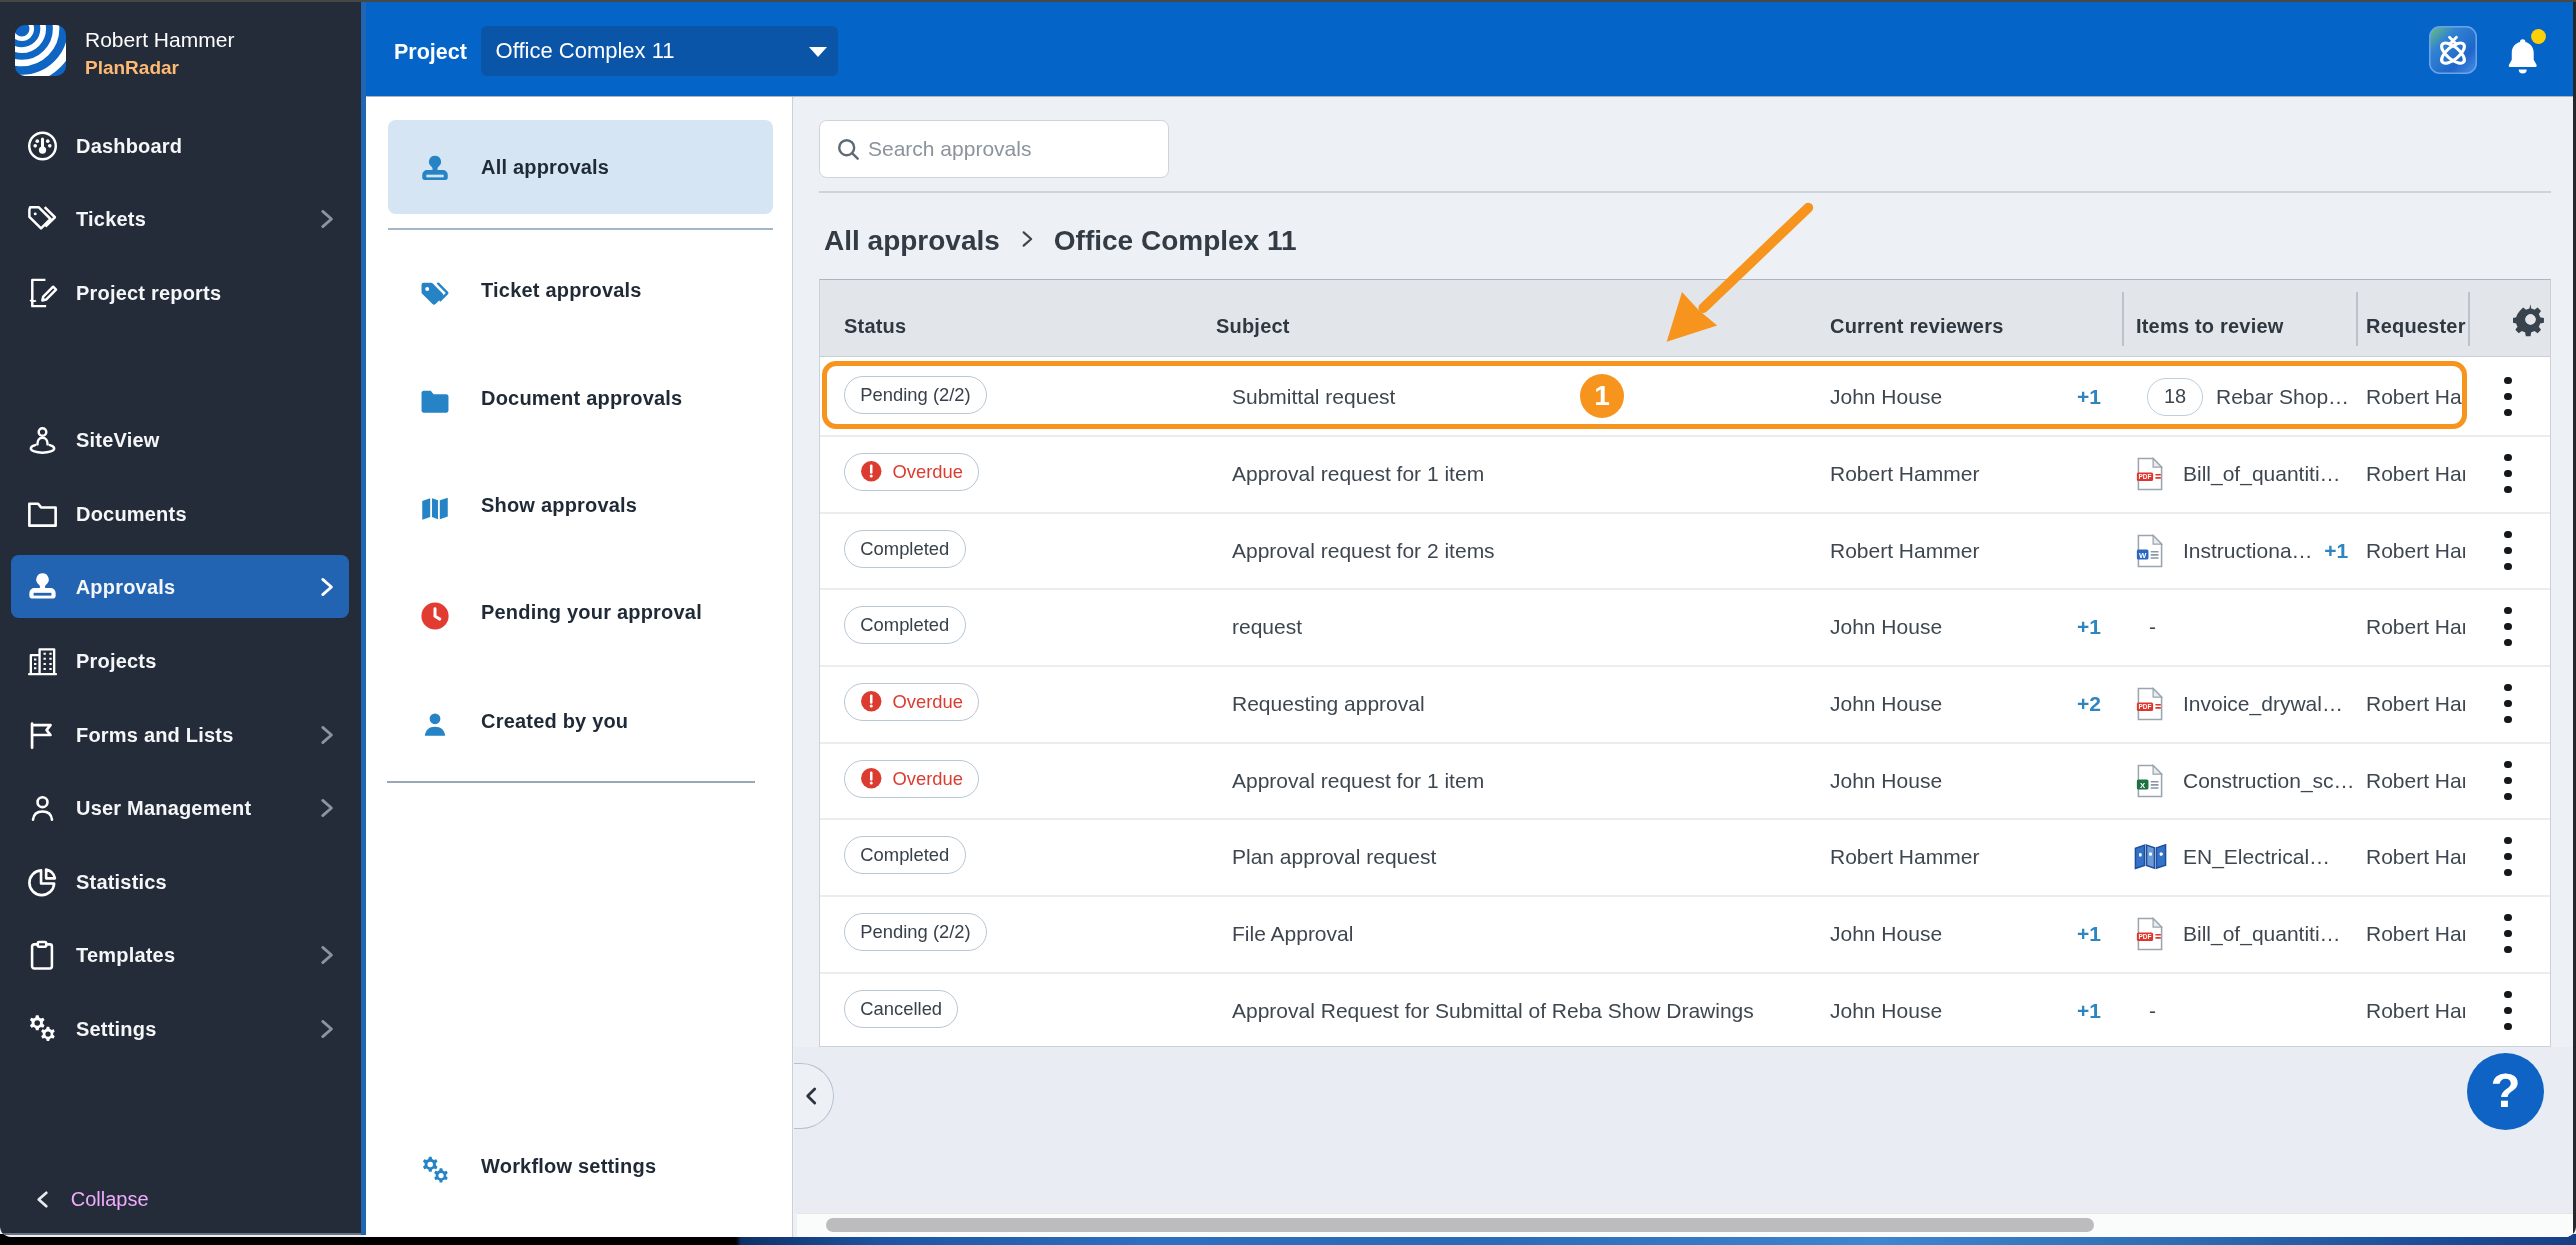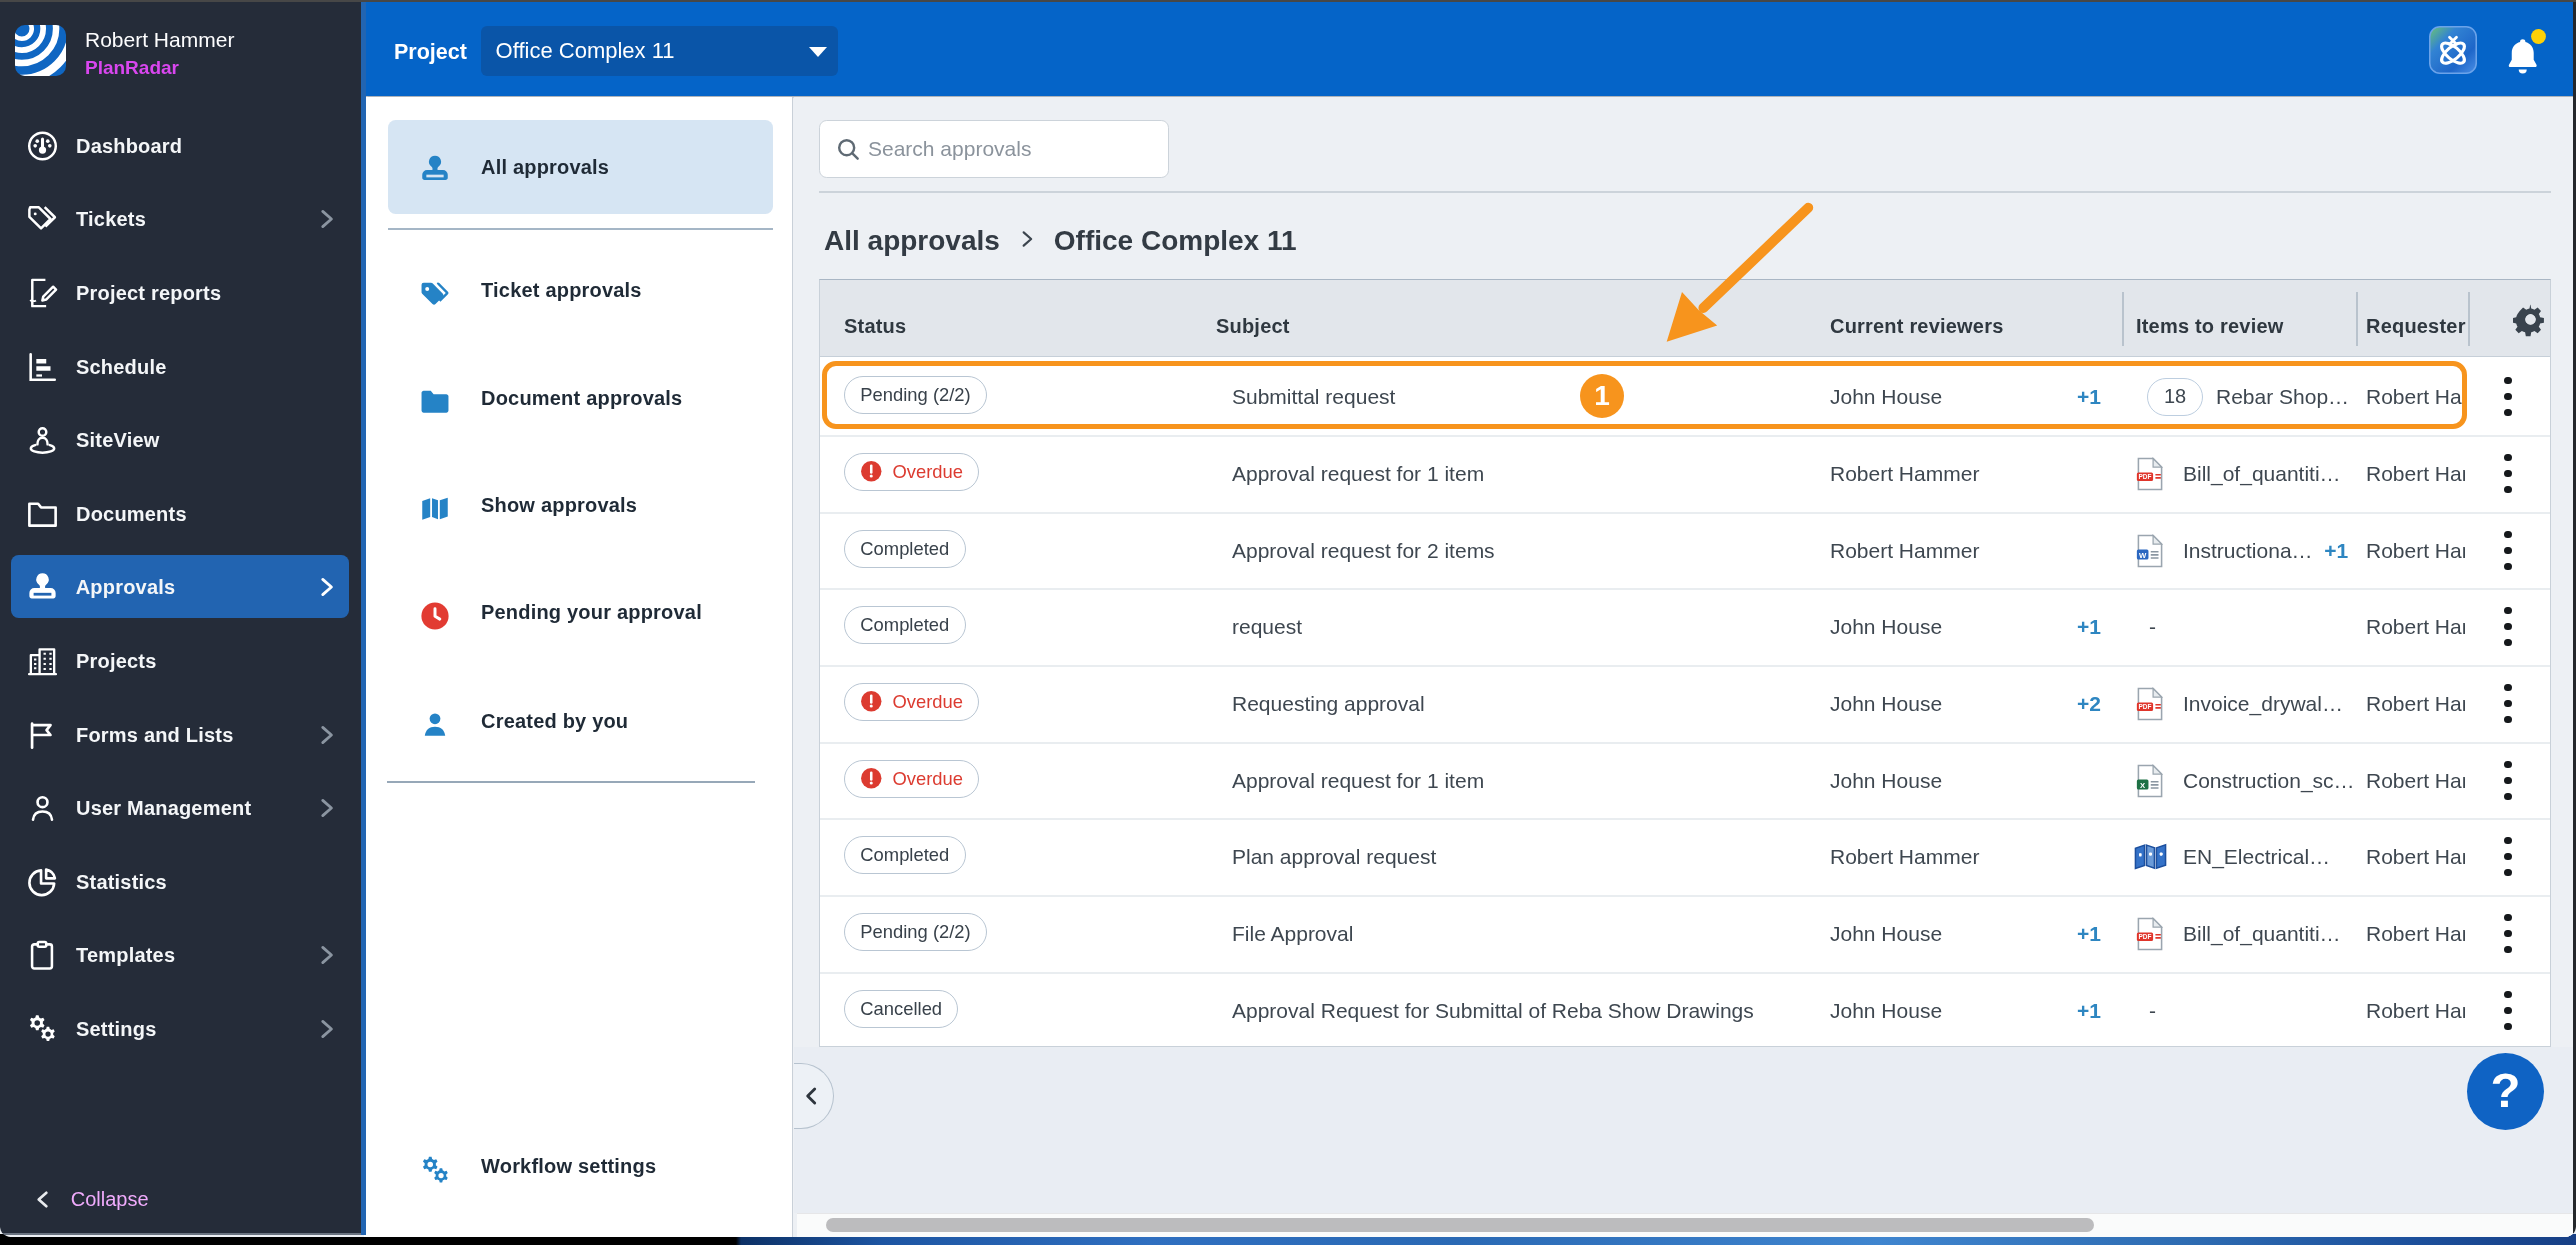--- a/index.html
+++ b/index.html
@@ -60,21 +60,21 @@
         </defs>
       <rect x="0" y="0" width="67" height="67" rx="13" fill="#0f66c2"></rect>
       <g clip-path="url(#lgc)" fill="none" stroke="#fff">
         <circle cx="9" cy="5" r="13" stroke-width="6"></circle>
         <circle cx="9" cy="5" r="28" stroke-width="7.5"></circle>
         <circle cx="9" cy="5" r="45" stroke-width="8.5"></circle>
         <circle cx="9" cy="5" r="66" stroke-width="11"></circle>
       </g>
     </svg>
     <div class="abs" style="left:85px;top:28px;font-size:21px;color:#fdfdfe;">Robert Hammer</div>
-    <div class="abs" style="left:85px;top:57px;font-size:19px;font-weight:700;color:#d946ef;">PlanRadar</div>
+    <div class="abs" style="left:85px;top:57px;font-size:19px;font-weight:700;color:#fdba74;">PlanRadar</div>
 
     <div class="sbitem" style="top:109px;">
         <svg class="ic" width="35" height="35" viewBox="0 0 24 24" fill="none" stroke="#fff" stroke-width="1.7">
           <circle cx="12" cy="12" r="9.1"></circle>
           <path d="M12 7.2v6" stroke-width="2.1" stroke-linecap="round"></path>
           <circle cx="12" cy="14.8" r="2.5" fill="#fff" stroke="none"></circle>
           <g fill="#fff" stroke="none">
             <circle cx="8.4" cy="8.7" r="1.25"></circle>
             <circle cx="7" cy="11.9" r="1.25"></circle>
             <circle cx="15.6" cy="8.7" r="1.25"></circle>
@@ -94,28 +94,20 @@
           <path d="M9 5l8 7-8 7"></path>
         </svg>
       </div>
     <div class="sbitem" style="top:256px;">
         <svg class="ic" width="35" height="35" viewBox="0 0 24 24" fill="none" stroke="#fff" stroke-width="1.7">
           <path d="M14 3H5v18h9.5" stroke-linejoin="round"></path>
           <path d="M3.5 17.5c1.5-1.2 2.5 1 4-.3" stroke-width="1.3"></path>
           <path d="M12.5 14.5l6.8-6.8 2 2-6.8 6.8-2.6.6z" stroke-linejoin="round"></path>
         </svg>
         <span class="lbl">Project reports</span>
-      </div>
-    <div class="sbitem" style="top:330px;">
-        <svg class="ic" width="34" height="34" viewBox="0 0 24 24" fill="none" stroke="#fff" stroke-width="1.8">
-          <path d="M4 3v18h17" stroke-linecap="round"></path>
-          <path d="M8 8h7M8 13h10" stroke-width="3.2"></path>
-          <path d="M8 18h4" stroke-width="1.6"></path>
-        </svg>
-        <span class="lbl">Schedule</span>
       </div>
     <div class="sbitem" style="top:403px;">
         <svg class="ic" width="35" height="35" viewBox="0 0 24 24" fill="none" stroke="#fff" stroke-width="1.7">
           <circle cx="12" cy="6.5" r="2.6"></circle>
           <path d="M8.5 15c0-2.5 1.2-4.5 3.5-4.5s3.5 2 3.5 4.5" stroke-linecap="round"></path>
           <path d="M7 15.5c-1.8.5-3 1.3-3 2.3 0 1.6 3.6 2.9 8 2.9s8-1.3 8-2.9c0-1-1.2-1.8-3-2.3" stroke-linecap="round"></path>
         </svg>
         <span class="lbl">SiteView</span>
       </div>
     <div class="sbitem" style="top:477px;">

